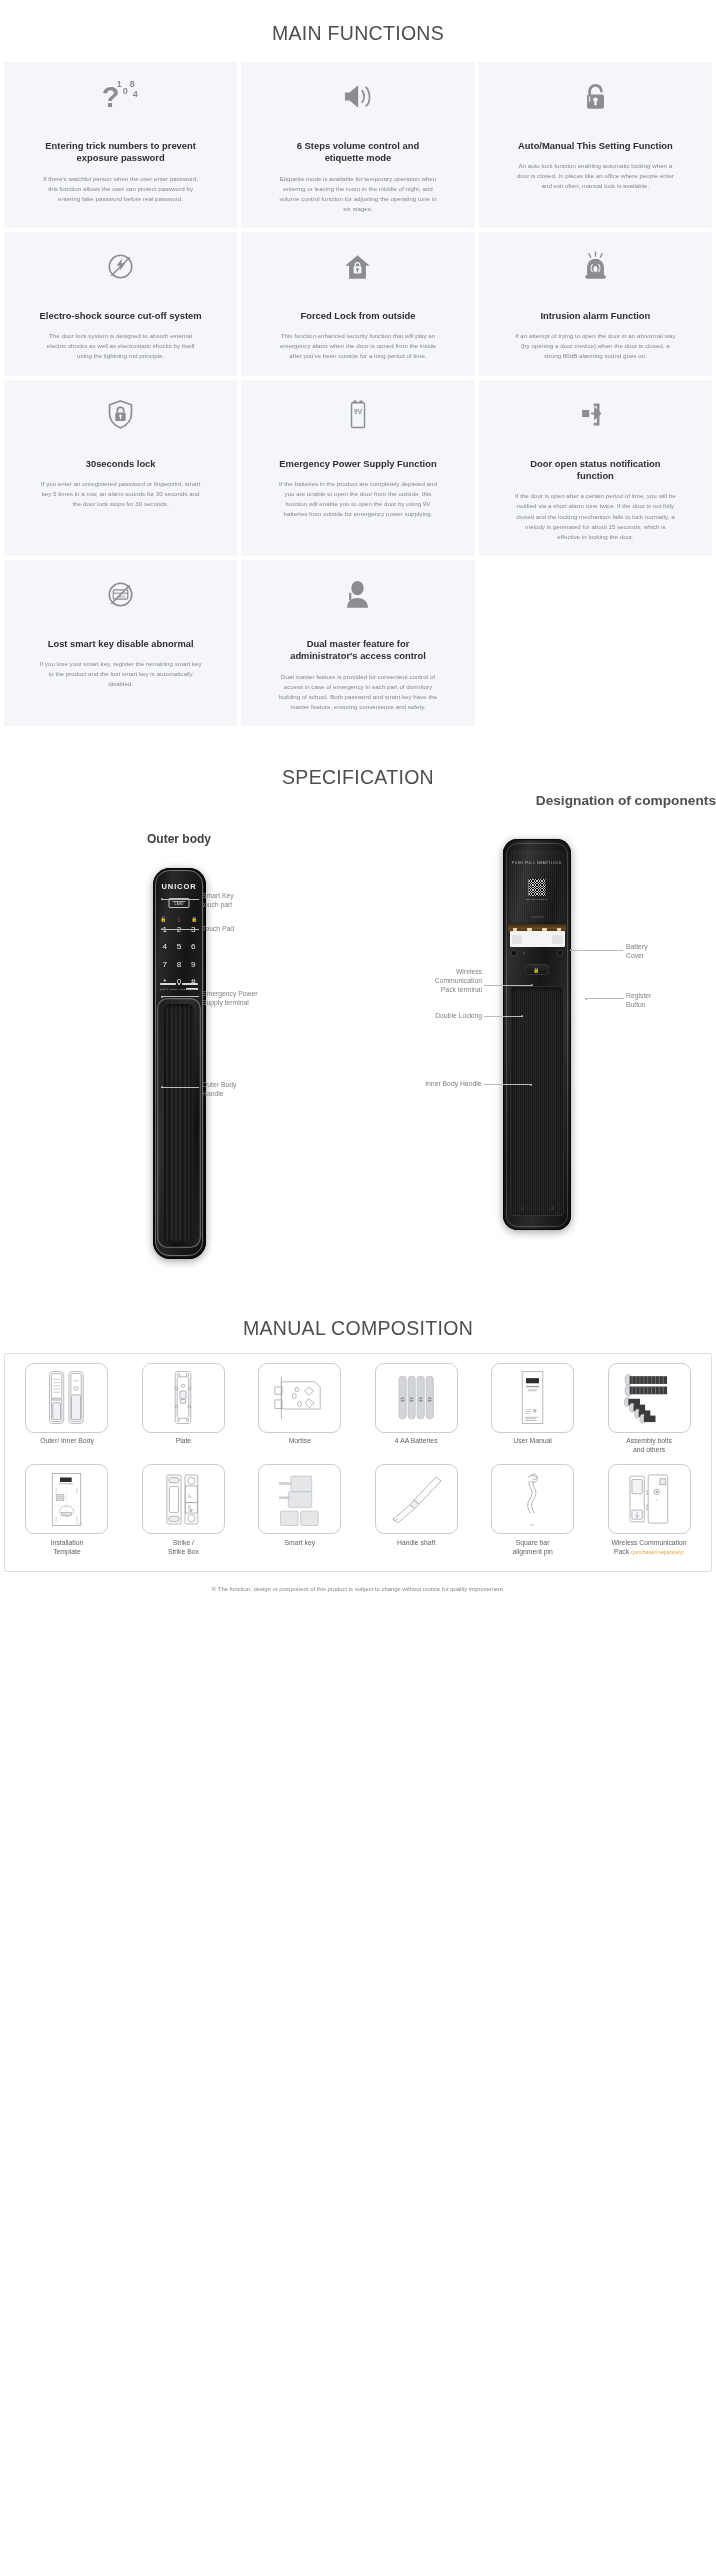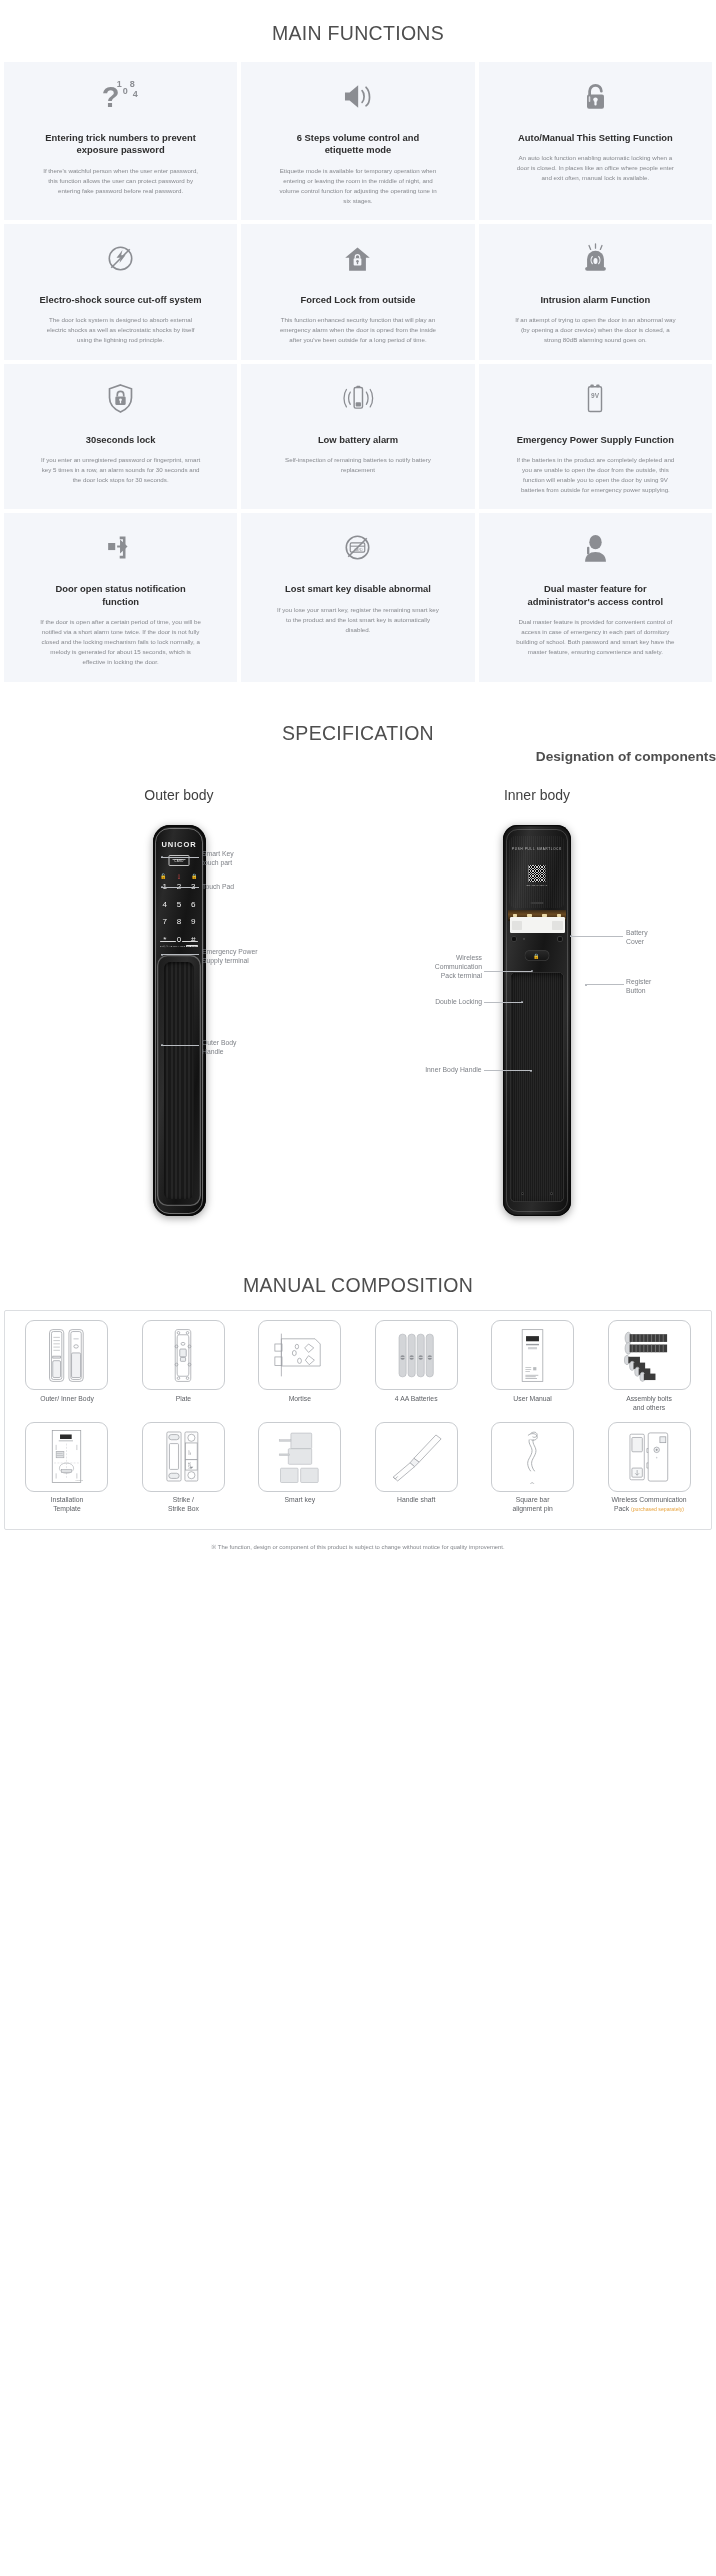--- a/index.html
+++ b/index.html
@@ -51,21 +51,21 @@
     justify-content: center;
     margin-bottom: 3.9px;
     color: #8b8d92;
   }
   .f-icon svg { display: block; }
   .f-title {
     font-size: 9.4px;
     font-weight: 700;
     line-height: 1.32;
     color: #2e2e2e;
-    margin: 14px 0 0 0;
+    margin: 22px 0 0 0;
     max-width: 163px;
   }
   .f-desc {
     font-size: 6.2px;
     line-height: 1.62;
     color: #86888d;
     margin-top: 9px;
     max-width: 163px;
   }
 
@@ -93,24 +93,24 @@
   
   .spec-wrap { padding-bottom: 13px; }
   .spec-grid {
     display: grid;
     grid-template-columns: 1fr 1fr;
     padding: 5.2px 0 0 0;
   }
   .spec-col { position: relative; }
   .spec-col-title {
     text-align: center;
-    font-size: 14px;
+    font-size: 12px;
     color: #3f3f3f;
     padding: 11.7px 0 2.6px 0;
-    font-weight: 400;
+    font-weight: 700;
   }
   .dev-stage {
     position: relative;
     height: 449px;
     display: flex;
     justify-content: center;
     padding-top: 19.5px;
   }
 
   
@@ -398,37 +398,20 @@
           <rect x="16" y="22" width="16" height="13" rx="2" fill="#8b8d92"></rect>
           <path d="M19 22v-3a5 5 0 0 1 10 0v3" stroke="#8b8d92" stroke-width="2.6" fill="none"></path>
           <circle cx="24" cy="27" r="2.1" fill="#f4f6fa"></circle>
           <rect x="23" y="28" width="2" height="4.4" fill="#f4f6fa"></rect>
         </svg>
       </div>
       <div class="f-title">30seconds lock</div>
       <div class="f-desc">If you enter an unregistered password or fingerprint, smart key 5 times in a row, an alarm sounds for 30 seconds and the door lock stops for 30 seconds.</div>
     </div>
 
-    <div class="f-card">
-      <div class="f-icon">
-        <svg width="36" height="31" viewBox="0 0 56 48">
-          <rect x="22" y="7" width="13" height="32" rx="2.4" stroke="#8b8d92" stroke-width="2.2" fill="none"></rect>
-          <rect x="25.5" y="4" width="6" height="3" rx="1" fill="#8b8d92"></rect>
-          <rect x="24.4" y="30" width="8.2" height="6.6" rx="1.2" fill="#8b8d92"></rect>
-          <g stroke="#8b8d92" stroke-width="2" fill="none" stroke-linecap="round">
-            <path d="M16 14c-3.5 5-3.5 14 0 19"></path>
-            <path d="M10 10c-5 7-5 20 0 27"></path>
-            <path d="M41 14c3.5 5 3.5 14 0 19"></path>
-            <path d="M47 10c5 7 5 20 0 27"></path>
-          </g>
-        </svg>
-      </div>
-      <div class="f-title">Low battery alarm</div>
-      <div class="f-desc">Self-inspection of remaining batteries to notify battery replacement</div>
-    </div>
 
     <div class="f-card">
       <div class="f-icon">
         <svg width="26" height="33" viewBox="0 0 40 50">
           <rect x="10" y="7" width="20" height="38" rx="2.4" stroke="#8b8d92" stroke-width="2.2" fill="none"></rect>
           <rect x="13" y="3.5" width="5" height="4" rx="1" fill="#8b8d92"></rect>
           <rect x="22" y="3.5" width="5" height="4" rx="1" fill="#8b8d92"></rect>
           <text x="20" y="24" text-anchor="middle" font-family="Liberation Sans, sans-serif" font-size="10" font-weight="700" fill="#8b8d92">9V</text>
         </svg>
       </div>
@@ -533,21 +516,20 @@
 Supply terminal</div>
 
           <div class="leaderdot" style="left:161px; top:238px;"></div>
           <div class="leader" style="left:161px; top:239px; width:38px;"></div>
           <div class="callout" style="left:202px; top:232px;">Outer Body
 Handle</div>
         </div>
       </div>
 
       <div class="spec-col">
-        <div class="spec-col-title">Inner body</div>
         <div class="dev-stage">
           <div class="inner-dev">
             <div class="batt-cover"></div>
             <div class="pushpull">PUSH PULL
 SMARTLOCK</div>
             <div class="qr"></div>
             <div class="qrcap">SMART MANUAL</div>
             <div class="notch"></div>
             <div class="term-band">
                 <i></i>

